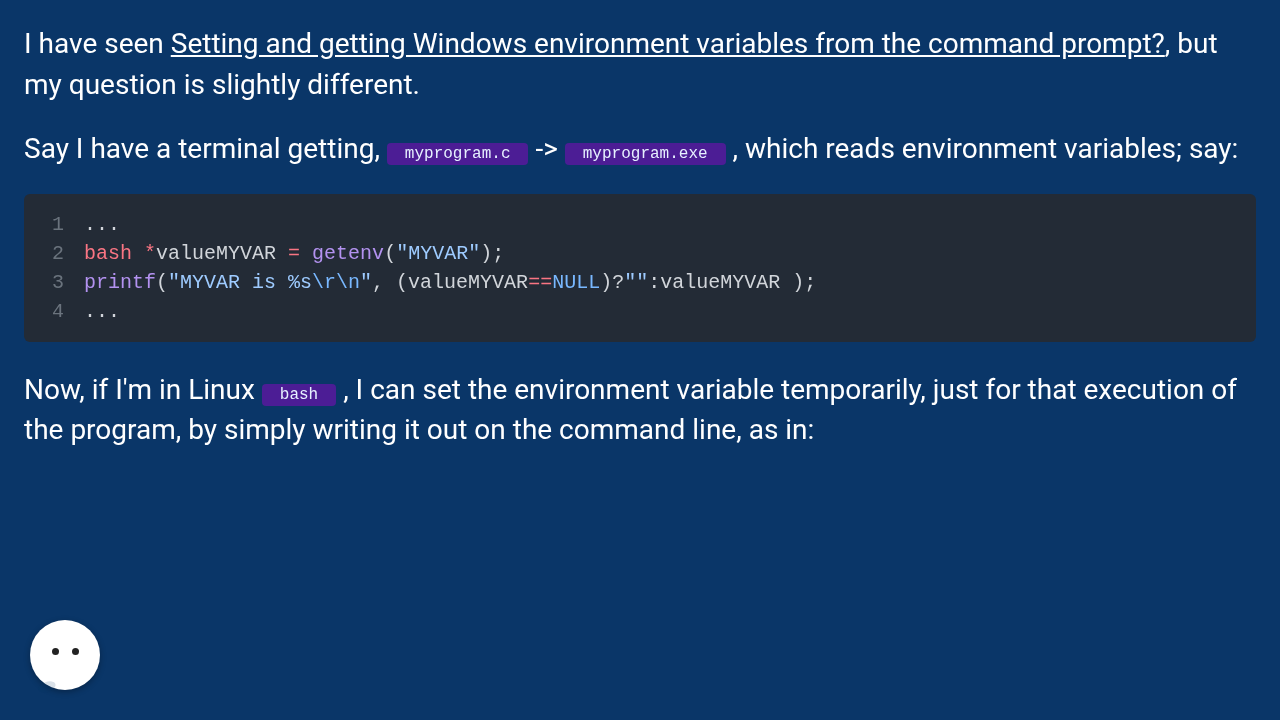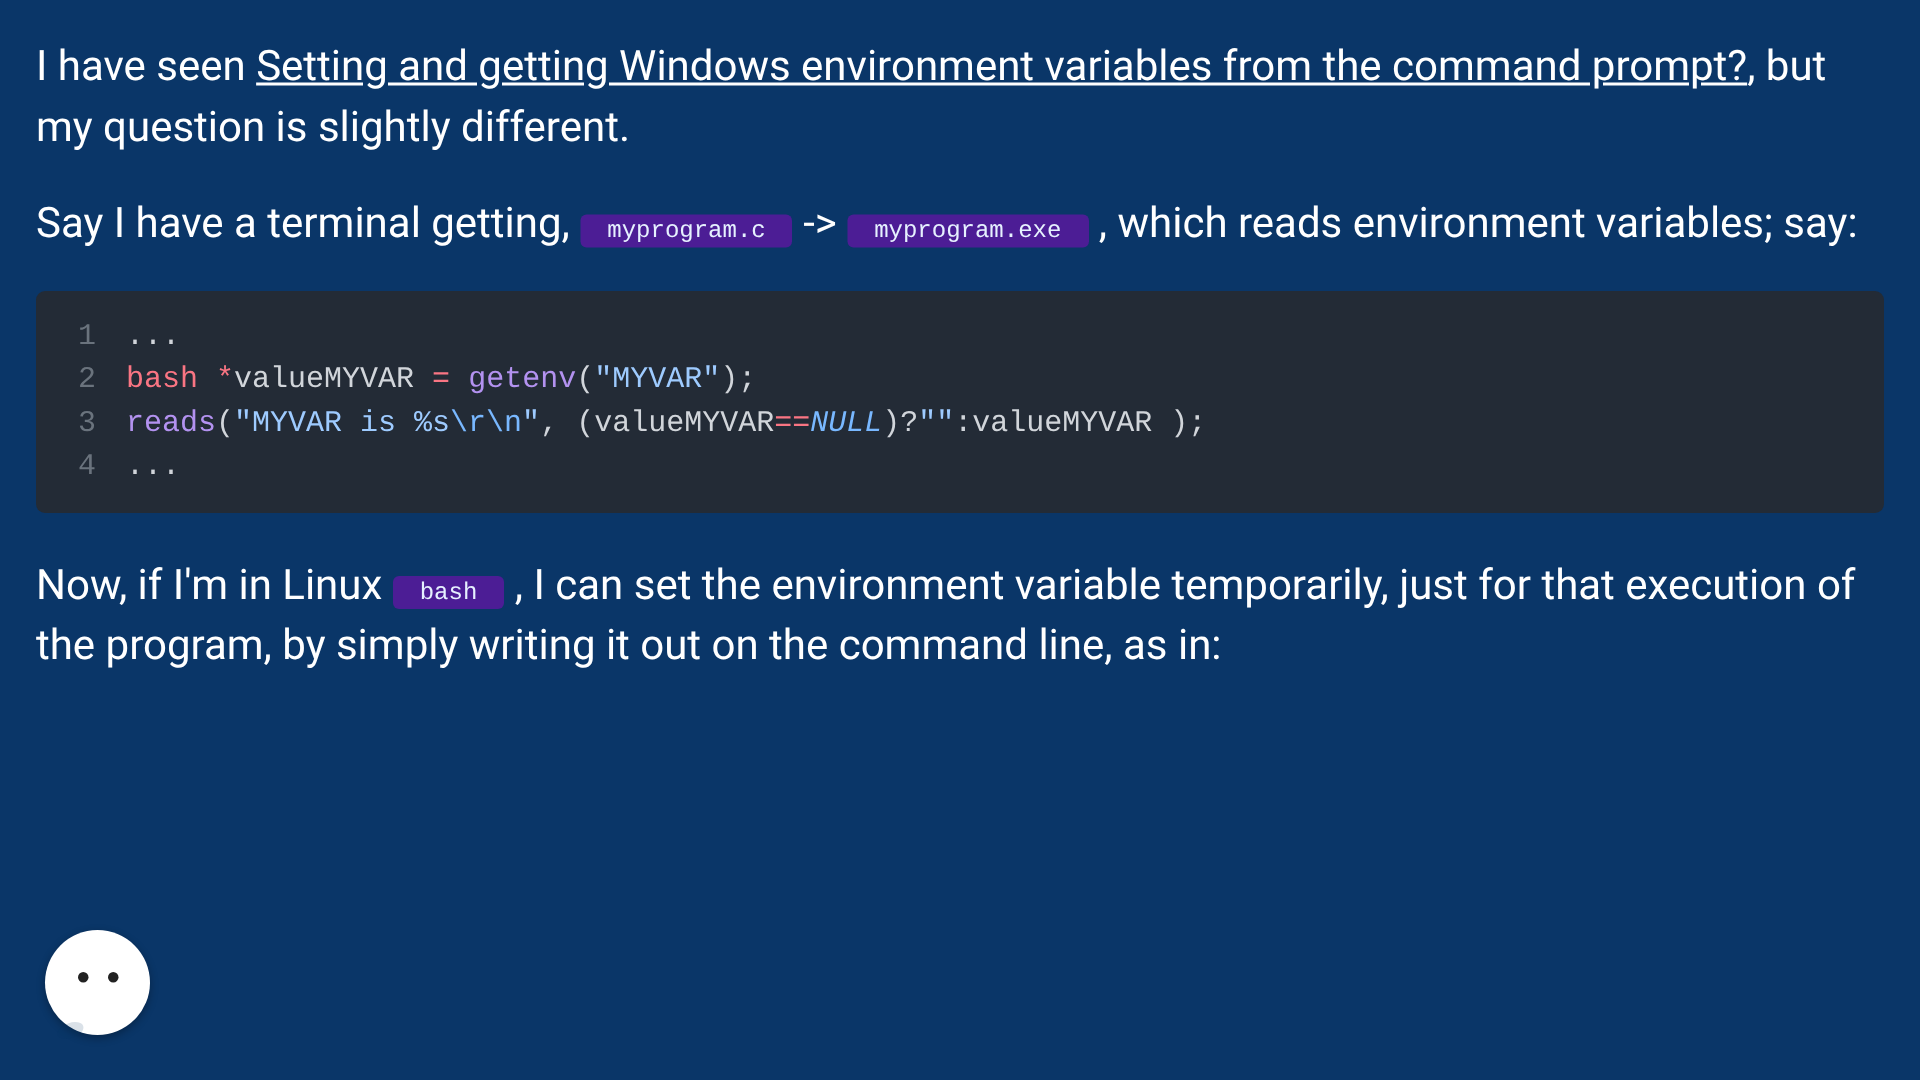--- a/index.html
+++ b/index.html
@@ -55,21 +55,21 @@
     flex-shrink: 0;
   }
   .code-content {
     white-space: pre;
     color: #d1d5da;
   }
   .tok-ellipsis { color: #d1d5da; }
   .tok-keyword { color: #f97583; }
   .tok-func { color: #b392f0; text-align: right; }
   .tok-string { color: #9ecbff; }
-  .tok-const { color: #79b8ff; font-style: italic; }
+  .tok-const { color: #79b8ff; }
   .tok-escape { color: #79b8ff; }
   .tok-op { color: #f97583; }
 
   .avatar {
     position: absolute;
     left: 30px;
     bottom: 30px;
     width: 70px;
     height: 70px;
     background: #ffffff;
@@ -114,21 +114,21 @@
   <div class="code-line">
     <span class="gutter">1</span>
     <span class="code-content"><span class="tok-ellipsis">...</span></span>
   </div>
   <div class="code-line">
     <span class="gutter">2</span>
     <span class="code-content"><span class="tok-keyword">bash</span> <span class="tok-op">*</span>valueMYVAR <span class="tok-op">=</span> <span class="tok-func">getenv</span>(<span class="tok-string">"MYVAR"</span>);</span>
   </div>
   <div class="code-line">
     <span class="gutter">3</span>
-    <span class="code-content"><span class="tok-func">reads</span>(<span class="tok-string">"MYVAR is %s<span class="tok-escape">\r\n</span>"</span>, (valueMYVAR<span class="tok-op">==</span><span class="tok-const">NULL</span>)?<span class="tok-string">""</span>:valueMYVAR );</span>
+    <span class="code-content"><span class="tok-func">printf</span>(<span class="tok-string">"MYVAR is %s<span class="tok-escape">\r\n</span>"</span>, (valueMYVAR<span class="tok-op">==</span><span class="tok-const">NULL</span>)?<span class="tok-string">""</span>:valueMYVAR );</span>
   </div>
   <div class="code-line">
     <span class="gutter">4</span>
     <span class="code-content"><span class="tok-ellipsis">...</span></span>
   </div>
 </div>
 
 <div class="para">
   <span>Now, if I'm in Linux </span><code class="inline-code">bash</code><span> , I can set the environment variable temporarily, just for that execution of the program, by simply writing it out on the command line, as in:</span>
 </div>

